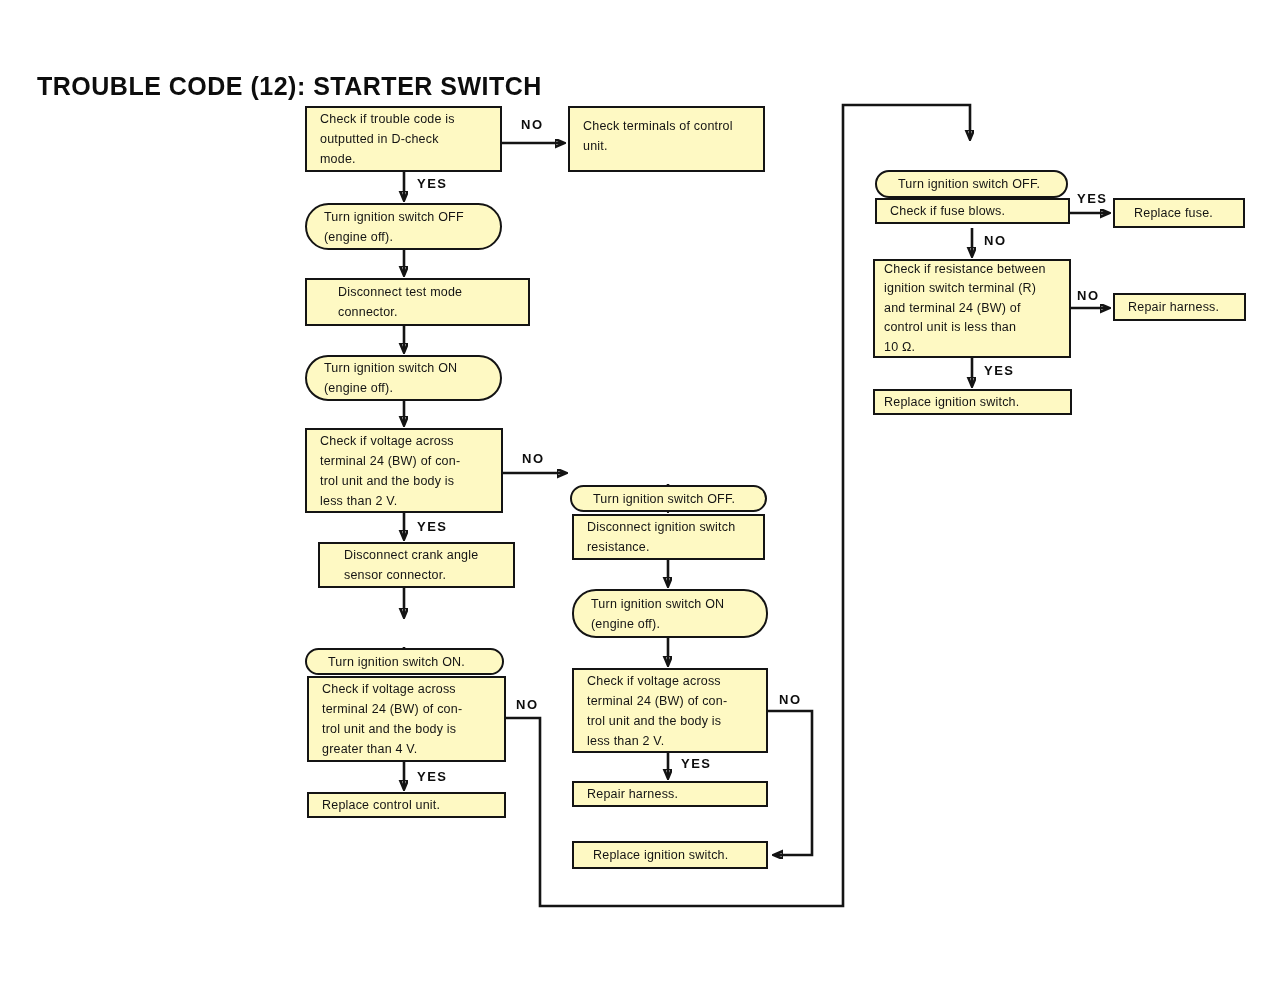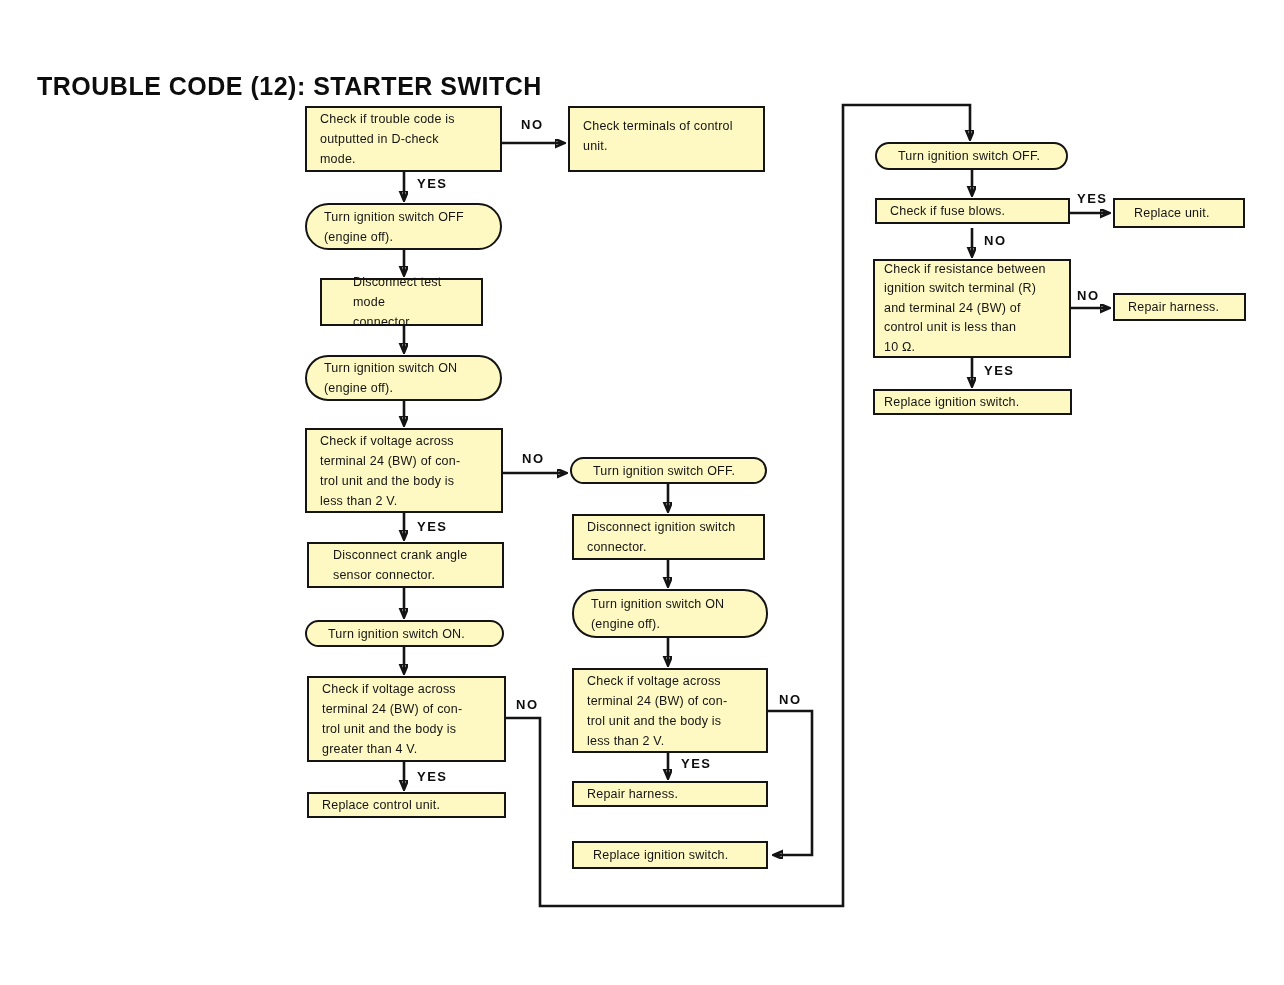--- a/index.html
+++ b/index.html
@@ -22,23 +22,23 @@
     border:2.5px solid #141414;
     background:#fef9c3;
     display:flex;align-items:center;
     box-sizing:border-box;
     font-size:12.5px;line-height:1.6;
     white-space:pre-line;
     padding:2px 8px 2px 13px;
     letter-spacing:.2px;
   }
   .rounded{border-radius:24px;padding-left:17px;}
-  .pill{border-radius:15px;padding-left:21px;}
+  .pill{border-radius:15px;padding-left:21px;margin-top:28px;}
   .indent{padding-left:31px;}
-  .indent-sm{padding-left:24px;}
+  .indent-sm{padding-left:24px;margin-left:11px;}
   .pad-lg{padding-left:19px;}
   .elabel{
     position:absolute;
     font-size:13px;font-weight:bold;letter-spacing:1.5px;
     color:#0d0d0d;white-space:nowrap;
   }
   svg.wires{position:absolute;left:0;top:0;}
   svg.wires path{fill:none;stroke:#141414;stroke-width:2.6px;}
 </style>
 </head>
@@ -80,60 +80,60 @@
     <path d="M1070 213 L1108 213" marker-end="url(#arr)"></path>
     <path d="M972 358 L972 385" marker-end="url(#arr)"></path>
     <path d="M1071 308 L1108 308" marker-end="url(#arr)"></path>
   </svg>
 
   <div class="node" style="left:305px;top:106px;width:197px;height:66px">Check if trouble code is
 outputted in D-check
 mode.</div>
   <div class="node rounded" style="left:305px;top:203px;width:197px;height:47px">Turn ignition switch OFF
 (engine off).</div>
-  <div class="node indent" style="left:320px;top:278px;width:163px;height:48px">Disconnect test mode
+  <div class="node indent" style="left:305px;top:278px;width:225px;height:48px">Disconnect test mode
 connector.</div>
   <div class="node rounded" style="left:305px;top:355px;width:197px;height:46px">Turn ignition switch ON
 (engine off).</div>
   <div class="node" style="left:305px;top:428px;width:198px;height:85px">Check if voltage across
 terminal 24 (BW) of con-
 trol unit and the body is
 less than 2 V.</div>
   <div class="node indent-sm" style="left:307px;top:542px;width:197px;height:46px">Disconnect crank angle
 sensor connector.</div>
   <div class="node pill" style="left:305px;top:620px;width:199px;height:27px">Turn ignition switch ON.</div>
   <div class="node" style="left:307px;top:676px;width:199px;height:86px">Check if voltage across
 terminal 24 (BW) of con-
 trol unit and the body is
 greater than 4 V.</div>
   <div class="node" style="left:568px;top:106px;width:197px;height:66px;align-items:flex-start;padding-top:8px">Check terminals of control
 unit.</div>
 
   <div class="node" style="left:307px;top:792px;width:199px;height:26px">Replace control unit.</div>
   <div class="node pill" style="left:570px;top:457px;width:197px;height:27px">Turn ignition switch OFF.</div>
   <div class="node" style="left:572px;top:514px;width:193px;height:46px">Disconnect ignition switch
-connector.</div>
+resistance.</div>
   <div class="node rounded" style="left:572px;top:589px;width:196px;height:49px">Turn ignition switch ON
 (engine off).</div>
   <div class="node" style="left:572px;top:668px;width:196px;height:85px">Check if voltage across
 terminal 24 (BW) of con-
 trol unit and the body is
 less than 2 V.</div>
   <div class="node" style="left:572px;top:781px;width:196px;height:26px">Repair harness.</div>
   <div class="node pad-lg" style="left:572px;top:841px;width:196px;height:28px">Replace ignition switch.</div>
 
   <div class="node pill" style="left:875px;top:142px;width:193px;height:28px">Turn ignition switch OFF.</div>
   <div class="node" style="left:875px;top:198px;width:195px;height:26px">Check if fuse blows.</div>
   <div class="node" style="left:873px;top:259px;width:198px;height:99px;padding-left:9px;line-height:1.56">Check if resistance between
 ignition switch terminal (R)
 and terminal 24 (BW) of
 control unit is less than
 10 Ω.</div>
   <div class="node" style="left:873px;top:389px;width:199px;height:26px;padding-left:9px">Replace ignition switch.</div>
-  <div class="node pad-lg" style="left:1113px;top:198px;width:132px;height:30px">Replace unit.</div>
+  <div class="node pad-lg" style="left:1113px;top:198px;width:132px;height:30px">Replace fuse.</div>
   <div class="node" style="left:1113px;top:293px;width:133px;height:28px">Repair harness.</div>
 
   <div class="elabel" style="left:417px;top:176px">YES</div>
   <div class="elabel" style="left:521px;top:117px">NO</div>
   <div class="elabel" style="left:417px;top:519px">YES</div>
   <div class="elabel" style="left:522px;top:451px">NO</div>
   <div class="elabel" style="left:417px;top:769px">YES</div>
   <div class="elabel" style="left:516px;top:697px">NO</div>
   <div class="elabel" style="left:681px;top:756px">YES</div>
   <div class="elabel" style="left:779px;top:692px">NO</div>

